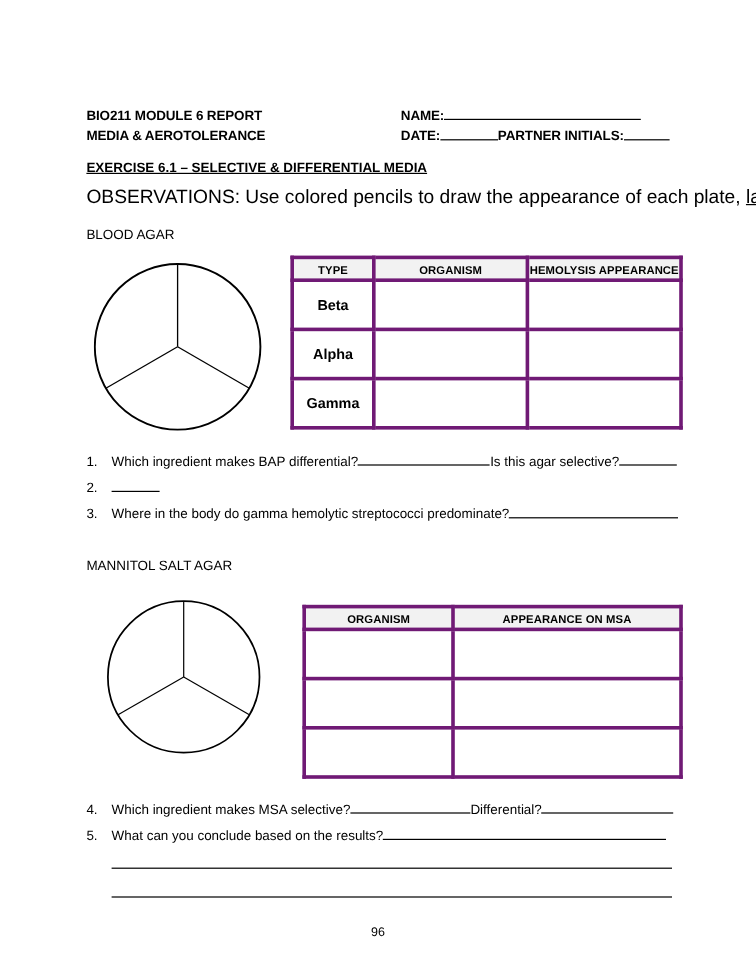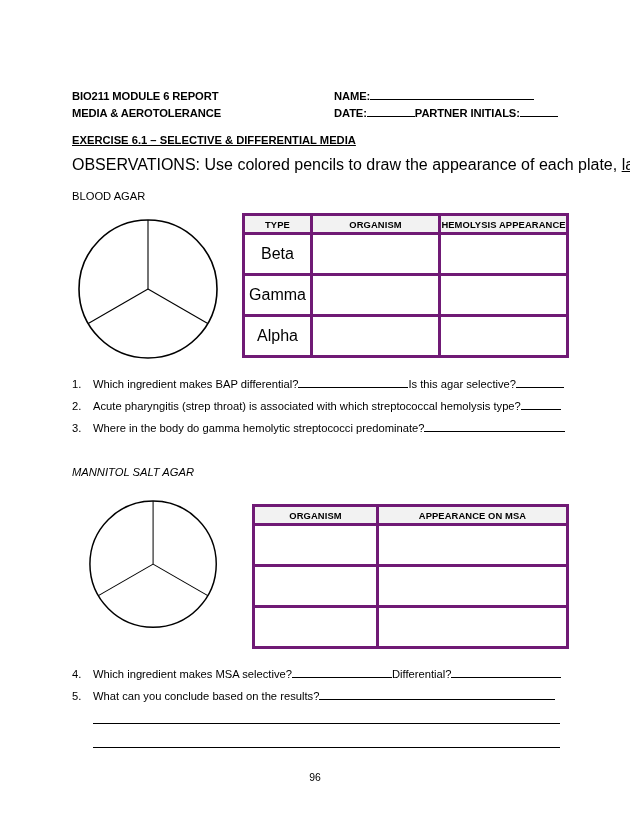--- a/index.html
+++ b/index.html
@@ -78,21 +78,21 @@
   }
   .observations .u { text-decoration: underline; }
 
   .section-label {
     position: absolute;
     left: 72px;
     font-size: 11.2px;
     white-space: nowrap;
   }
   .label-blood { top: 190px; }
-  .label-msa { top: 466px; font-style: italic; }
+  .label-msa { top: 466px; }
 
   
   .dish { position: absolute; }
   .dish-blood { left: 78px; top: 219px; }
   .dish-msa { left: 83px; top: 500px; }
 
   
   table.report-table {
     position: absolute;
     border-collapse: collapse;
@@ -108,22 +108,22 @@
   }
   table.report-table th {
     background: #f2f2f2;
     font-weight: bold;
     height: 16px;
     font-size: 9.4px;
     letter-spacing: 0.1px;
   }
   table.report-table td {
     height: 38px;
-    font-weight: normal;
-    font-size: 16px;
+    font-weight: bold;
+    font-size: 12px;
   }
 
   .table-blood { left: 242px; top: 213px; width: 324px; }
   .table-msa   { left: 252px; top: 504px; width: 314px; }
 
   
   .questions { position: absolute; left: 72px; width: 500px; }
   .q-blood { top: 376px; }
   .q-msa   { top: 666px; }
 
@@ -218,43 +218,42 @@
         <th>HEMOLYSIS APPEARANCE</th>
       </tr>
     </thead>
     <tbody>
       <tr>
         <td>Beta</td>
         <td></td>
         <td></td>
       </tr>
       <tr>
+        <td>Alpha</td>
+        <td></td>
+        <td></td>
+      </tr>
+      <tr>
         <td>Gamma</td>
-        <td></td>
-        <td></td>
-      </tr>
-      <tr>
-        <td>Alpha</td>
         <td></td>
         <td></td>
       </tr>
     </tbody>
   </table>
 
   <div class="questions q-blood">
     <div class="q-row">
       <span class="q-num">1.</span>
         <span class="q-text">Which ingredient makes BAP differential?</span>
         <span class="blank b1"></span>
         <span class="q-text">Is this agar selective?</span>
         <span class="blank b2"></span>
     </div>
     <div class="q-row">
       <span class="q-num">2.</span>
-        <span class="q-text">Acute pharyngitis (strep throat) is associated with which streptococcal hemolysis type?</span>
         <span class="blank b3"></span>
     </div>
     <div class="q-row">
       <span class="q-num">3.</span>
         <span class="q-text">Where in the body do gamma hemolytic streptococci predominate?</span>
         <span class="blank b4"></span>
     </div>
   </div>
 
   <div class="section-label label-msa">MANNITOL SALT AGAR</div>

